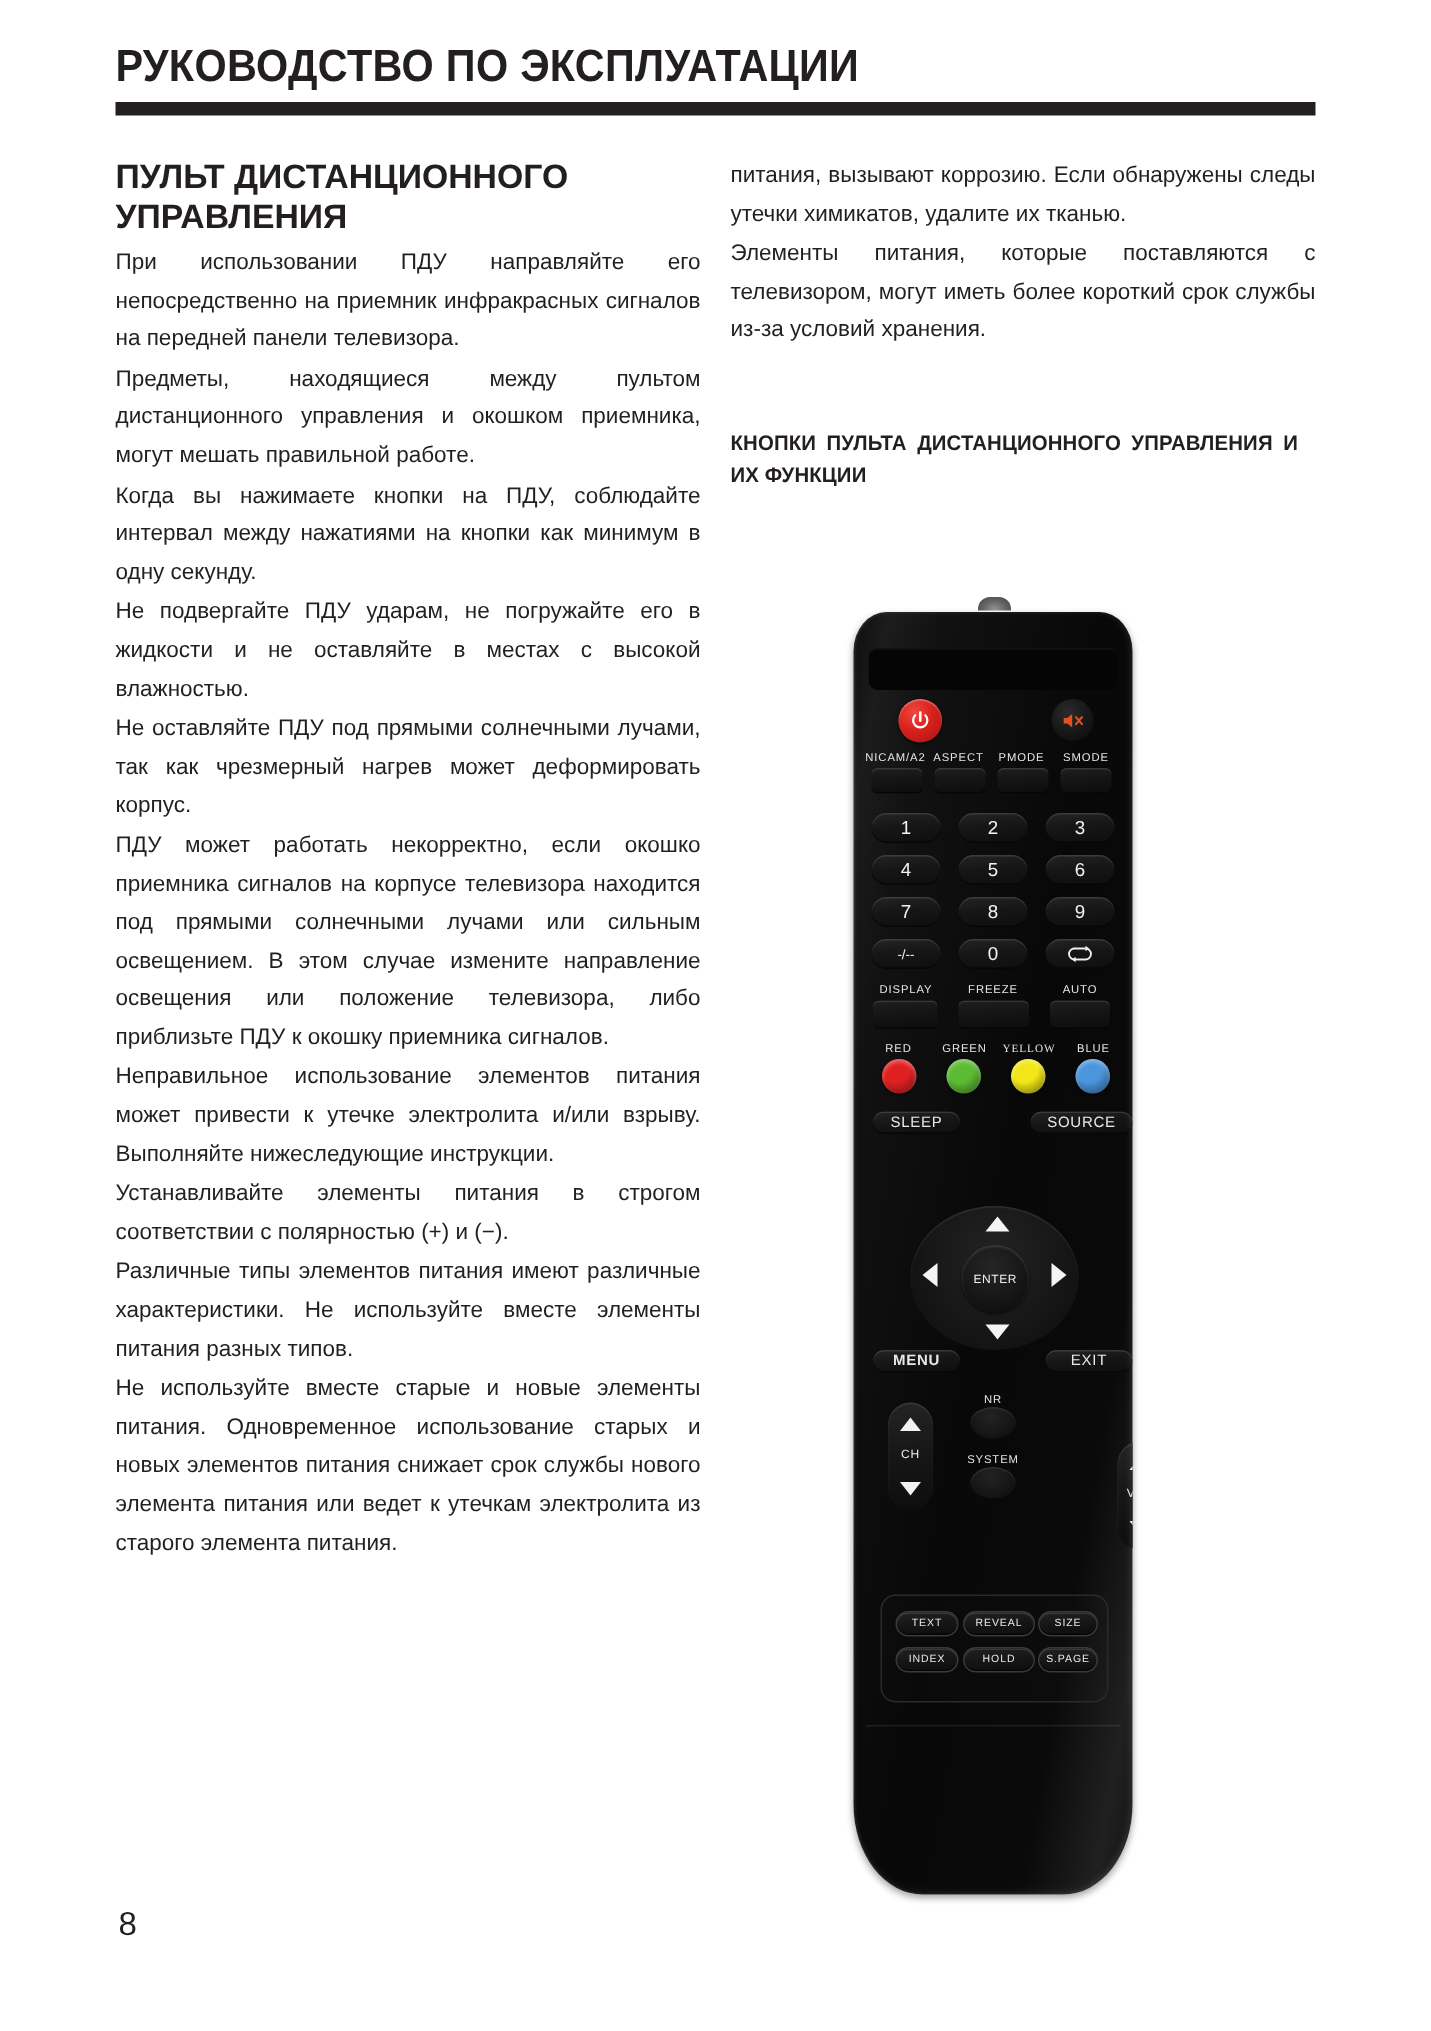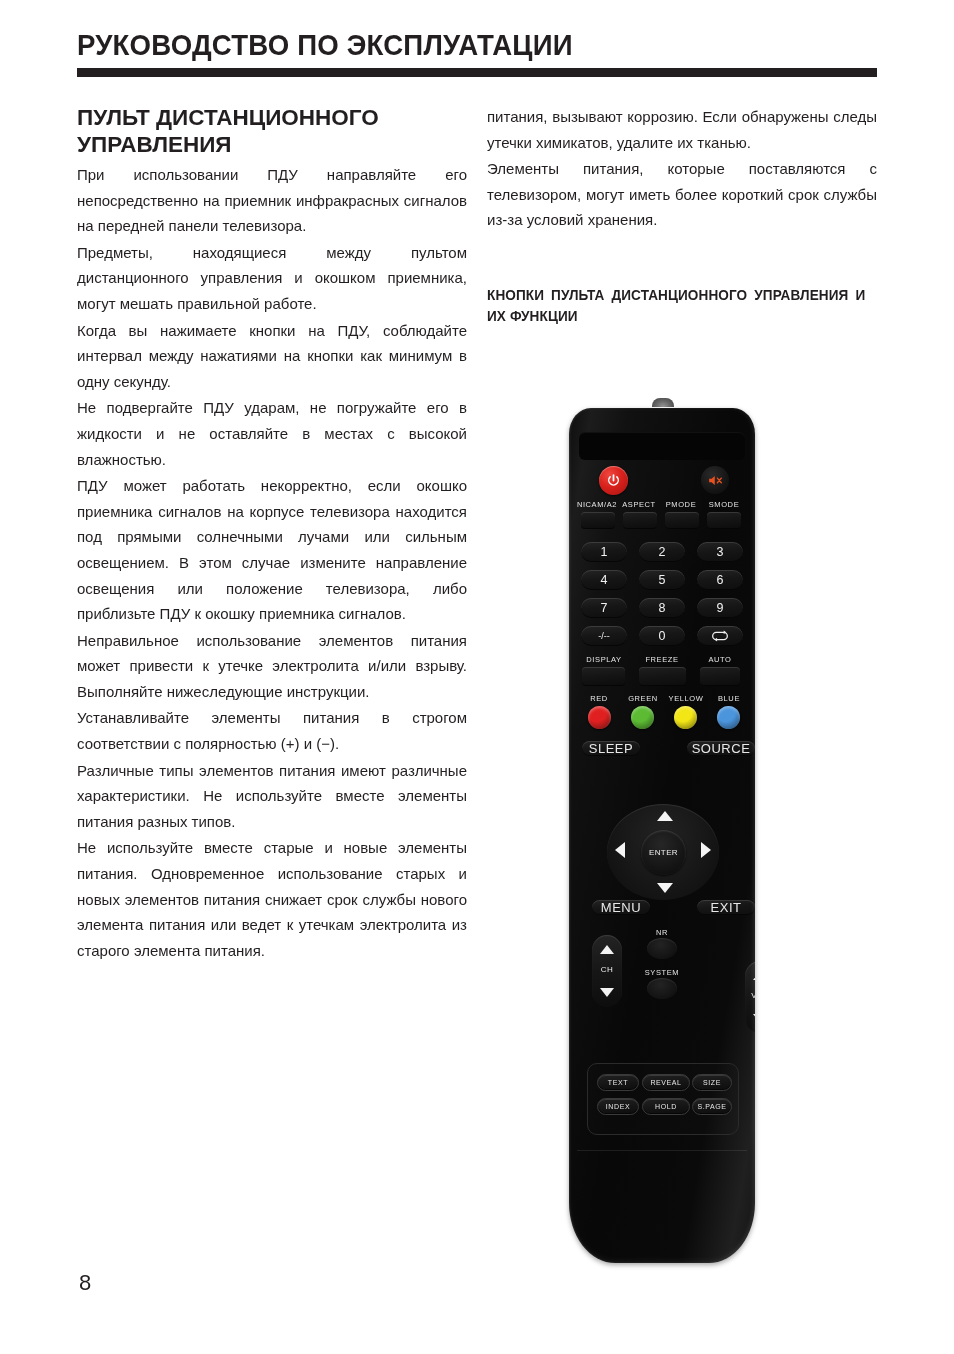--- a/index.html
+++ b/index.html
@@ -219,21 +219,21 @@
     width: 23px; height: 23px;
     border-radius: 50%;
     box-shadow: inset 0 2px 3px rgba(255,255,255,0.35), 0 1px 2px rgba(0,0,0,0.6);
   }
 
   
   .pill {
     border-radius: 9px;
     height: 15px;
     padding: 0 7px;
-    font-size: 13px;
+    font-size: 10px;
   }
 
   
   .dpad {
     position: absolute;
     left: 38px; top: 396px;
     width: 112px; height: 96px;
   }
   .dpad-ring {
     position: absolute; left: 0; top: 0;
@@ -348,20 +348,21 @@
 </div>
 
 <div class="columns">
 
   <div class="col col-left">
     <h2 class="sect">ПУЛЬТ ДИСТАНЦИОННОГО УПРАВЛЕНИЯ</h2>
     <p class="para">При использовании ПДУ направляйте его непосредственно на приемник инфракрасных сигналов на передней панели телевизора.</p>
     <p class="para">Предметы, находящиеся между пультом дистанционного управления и окошком приемника, могут мешать правильной работе.</p>
     <p class="para">Когда вы нажимаете кнопки на ПДУ, соблюдайте интервал между нажатиями на кнопки как минимум в одну секунду.</p>
     <p class="para">Не подвергайте ПДУ ударам, не погружайте его в жидкости и не оставляйте в местах с высокой влажностью.</p>
+    <p class="para">Не оставляйте ПДУ под прямыми солнечными лучами, так как чрезмерный нагрев может деформировать корпус.</p>
     <p class="para">ПДУ может работать некорректно, если окошко приемника сигналов на корпусе телевизора находится под прямыми солнечными лучами или сильным освещением. В этом случае измените направление освещения или положение телевизора, либо приблизьте ПДУ к окошку приемника сигналов.</p>
 
     <p class="para">Неправильное использование элементов питания может привести к утечке электролита и/или взрыву. Выполняйте нижеследующие инструкции.</p>
     <p class="para">Устанавливайте элементы питания в строгом соответствии с полярностью (+) и (−).</p>
     <p class="para">Различные типы элементов питания имеют различные характеристики. Не используйте вместе элементы питания разных типов.</p>
     <p class="para">Не используйте вместе старые и новые элементы питания. Одновременное использование старых и новых элементов питания снижает срок службы нового элемента питания или ведет к утечкам электролита из старого элемента питания.</p>
   </div>
 
   <div class="col col-right">
     <p class="para">питания, вызывают коррозию. Если обнаружены следы утечки химикатов, удалите их тканью.</p>
@@ -429,41 +430,41 @@
       <div class="lbl" style="left:6px;  top:247px; width:58px;">DISPLAY</div>
       <div class="lbl" style="left:64px; top:247px; width:58px;">FREEZE</div>
       <div class="lbl" style="left:126px;top:247px; width:50px;">AUTO</div>
 
       <div class="k fnkey" style="left:13px;  top:259px; width:43px; height:19px;"></div>
       <div class="k fnkey" style="left:70px;  top:259px; width:47px; height:19px;"></div>
       <div class="k fnkey" style="left:131px; top:259px; width:40px; height:19px;"></div>
 
       <div class="lbl" style="left:10px;  top:286px; width:40px;">RED</div>
       <div class="lbl" style="left:52px;  top:286px; width:44px;">GREEN</div>
-      <div class="lbl" style="left:94px;  top:286px; width:46px;">YELLOW</div>
+      <div class="lbl" style="left:94px;  top:286px; width:46px;font-family:Liberation Serif, serif;">YELLOW</div>
       <div class="lbl" style="left:141px; top:286px; width:38px;">BLUE</div>
 
       <div class="colorbtn" id="cb-red" style="left: 19px; top: 298px; background: radial-gradient(circle at 38% 28%, rgb(224, 32, 32) 0%, rgb(224, 32, 32) 42%, rgba(0, 0, 0, 0.28) 140%);"></div>
       <div class="colorbtn" id="cb-green" style="left: 62px; top: 298px; background: radial-gradient(circle at 38% 28%, rgb(92, 187, 51) 0%, rgb(92, 187, 51) 42%, rgba(0, 0, 0, 0.28) 140%);"></div>
       <div class="colorbtn" id="cb-yellow" style="left: 105px; top: 298px; background: radial-gradient(circle at 38% 28%, rgb(242, 230, 22) 0%, rgb(242, 230, 22) 42%, rgba(0, 0, 0, 0.28) 140%);"></div>
       <div class="colorbtn" id="cb-blue" style="left: 148px; top: 298px; background: radial-gradient(circle at 38% 28%, rgb(75, 149, 221) 0%, rgb(75, 149, 221) 42%, rgba(0, 0, 0, 0.28) 140%);"></div>
 
       <div class="k pill" style="left:13px;  top:333px; width:44px;">SLEEP</div>
       <div class="k pill" style="left:118px; top:333px; width:54px;">SOURCE</div>
 
       <div class="dpad">
         <div class="dpad-ring"></div>
         <div class="arrow arrow-up"></div>
         <div class="arrow arrow-down"></div>
         <div class="arrow arrow-left"></div>
         <div class="arrow arrow-right"></div>
         <div class="dpad-center">ENTER</div>
       </div>
 
-      <div class="k pill" style="left:23px;  top:492px; width:44px;">MENU</div>
+      <div class="k pill" style="left:13px;  top:492px; width:44px;font-weight:bold;">MENU</div>
       <div class="k pill" style="left:128px; top:492px; width:44px;">EXIT</div>
 
       <div class="rocker" style="left:23px; top:527px;">
         <div class="tri-up"></div>
         <div class="rk-lbl">CH</div>
         <div class="tri-dn"></div>
       </div>
 
       <div class="rocker" style="left:133px; top:553px;margin-left:43px;">
         <div class="tri-up"></div>

